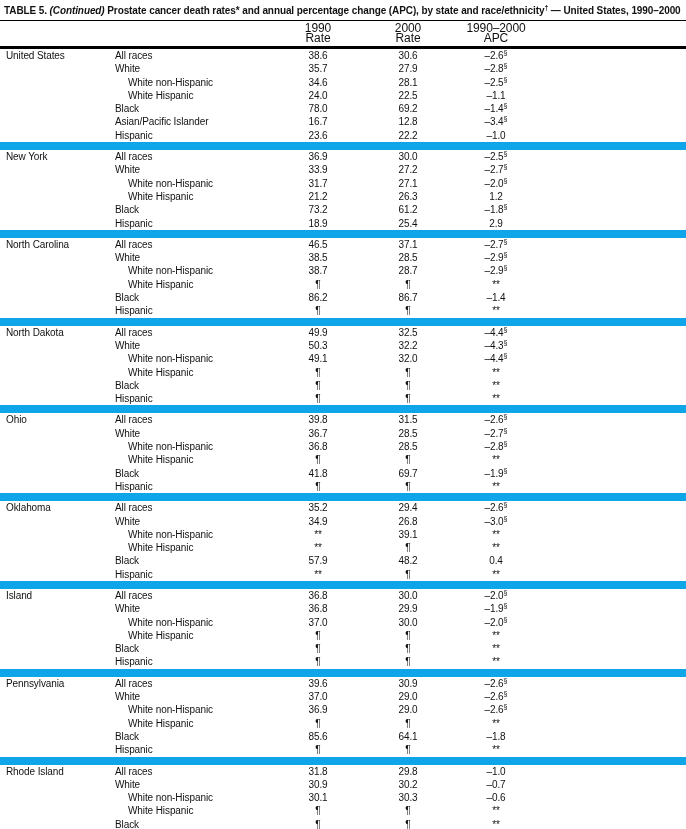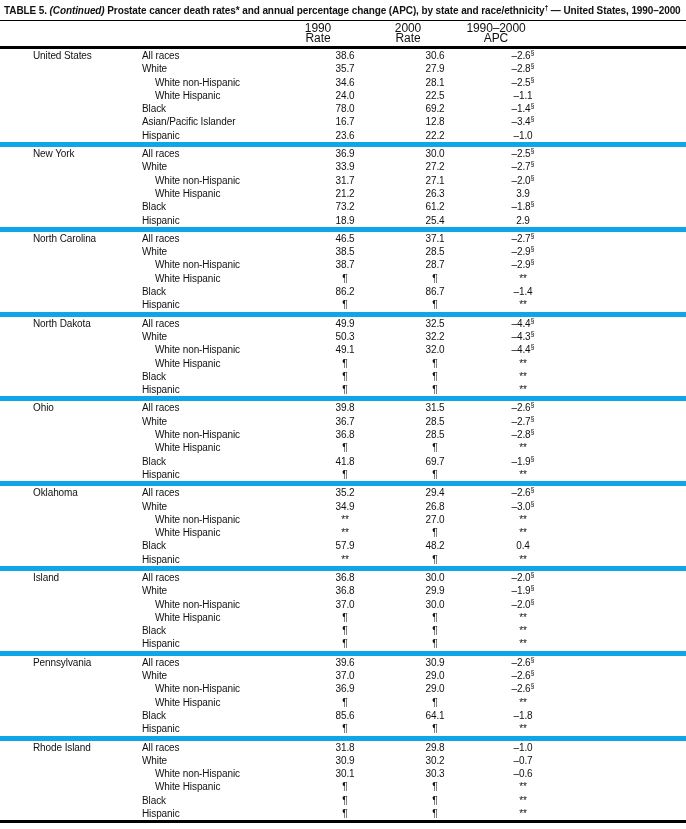--- a/index.html
+++ b/index.html
@@ -19,23 +19,23 @@
   .rule-thick  { border-top: 3px solid #000; }
 
   .grid-cols {
     display: grid;
     grid-template-columns: 115px 160px 86px 94px 82px 1fr;
   }
   .header-row { padding: 2px 0 3px 0; }
   .hcell { font-size: 12px; line-height: 10px; text-align: center; letter-spacing: -0.1px; }
   .hcell div { padding: 0; }
 
-  .section { border-top: 5px solid #0ea5e9; }
+  .section { border-top: 8px solid #0ea5e9; }
   .section:first-child { border-top: none; }
-  .row { height: 13.3px; line-height: 13.3px; font-size: 10px; letter-spacing: -0.1px; padding-left: 27px; }
+  .row { height: 13.3px; line-height: 13.3px; font-size: 10px; letter-spacing: -0.1px; }
   .cell { white-space: nowrap; overflow: visible; }
   .c-state { padding-left: 6px; }
   .c-race  { padding-left: 0; }
   .c-race.ind { padding-left: 13px; }
   .c-num { text-align: center; }
   .c-num sup {
     font-size: 7px; vertical-align: super; line-height: 0; letter-spacing: 0;
   }
   .bottom-rule { border-top: 3px solid #000; }
 </style>
@@ -150,21 +150,21 @@
           <div class="cell c-num">31.7</div>
           <div class="cell c-num">27.1</div>
           <div class="cell c-num">–2.0<sup>§</sup></div>
           <div class="cell"></div>
         </div>
         <div class="row grid-cols">
           <div class="cell c-state"></div>
           <div class="cell c-race ind">White Hispanic</div>
           <div class="cell c-num">21.2</div>
           <div class="cell c-num">26.3</div>
-          <div class="cell c-num">3.9</div>
+          <div class="cell c-num">1.2</div>
           <div class="cell"></div>
         </div>
         <div class="row grid-cols">
           <div class="cell c-state"></div>
           <div class="cell c-race">Black</div>
           <div class="cell c-num">73.2</div>
           <div class="cell c-num">61.2</div>
           <div class="cell c-num">–1.8<sup>§</sup></div>
           <div class="cell"></div>
         </div>
@@ -341,21 +341,21 @@
           <div class="cell c-race">White</div>
           <div class="cell c-num">34.9</div>
           <div class="cell c-num">26.8</div>
           <div class="cell c-num">–3.0<sup>§</sup></div>
           <div class="cell"></div>
         </div>
         <div class="row grid-cols">
           <div class="cell c-state"></div>
           <div class="cell c-race ind">White non-Hispanic</div>
           <div class="cell c-num">**</div>
-          <div class="cell c-num">27.0</div>
+          <div class="cell c-num">39.1</div>
           <div class="cell c-num">**</div>
           <div class="cell"></div>
         </div>
         <div class="row grid-cols">
           <div class="cell c-state"></div>
           <div class="cell c-race ind">White Hispanic</div>
           <div class="cell c-num">**</div>
           <div class="cell c-num">¶</div>
           <div class="cell c-num">**</div>
           <div class="cell"></div>

